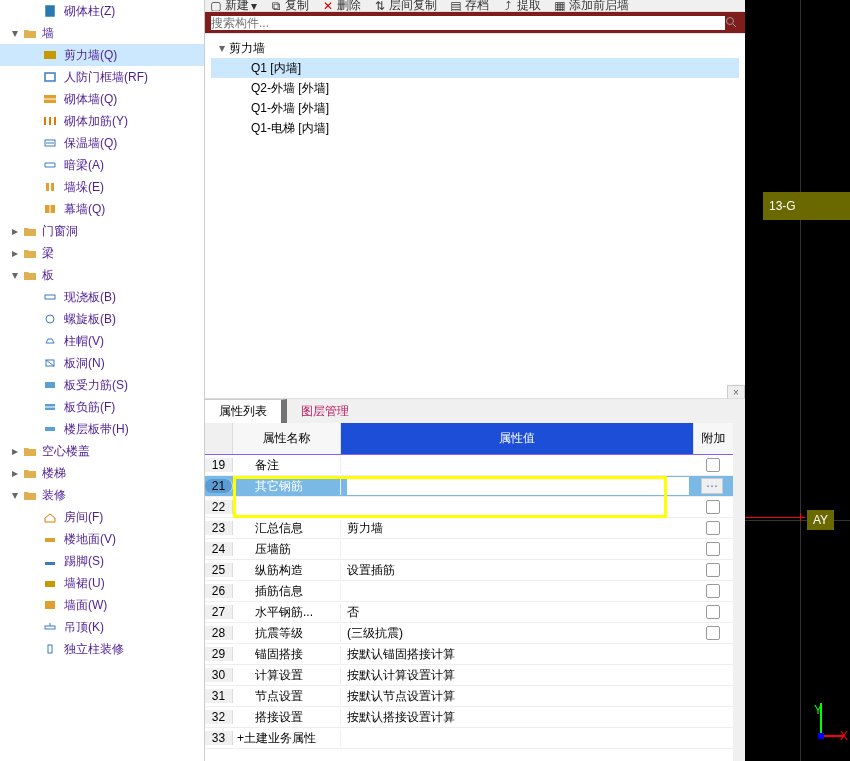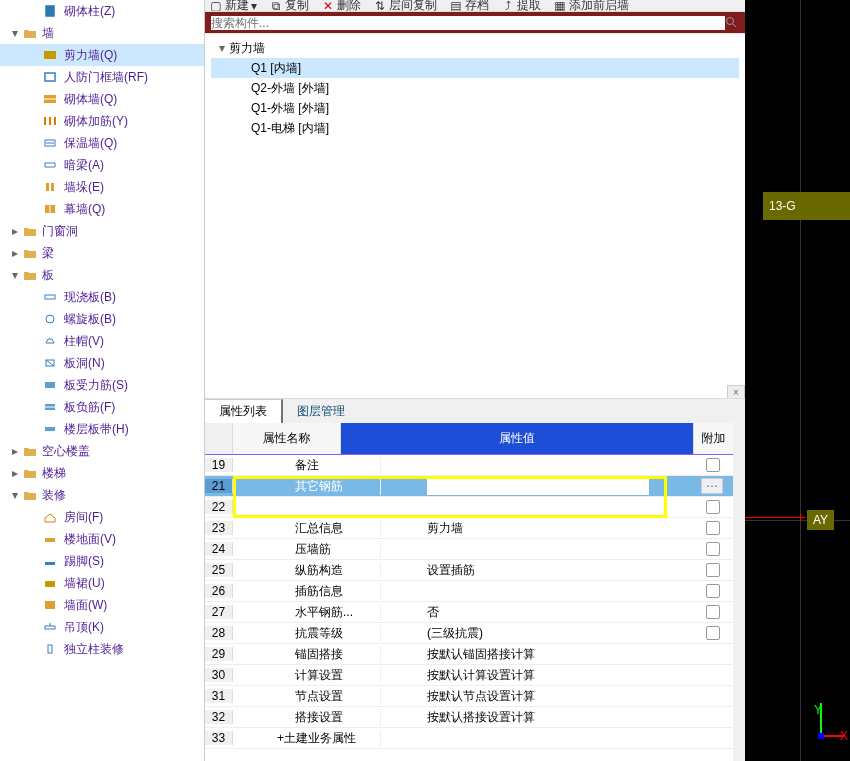--- a/index.html
+++ b/index.html
@@ -24,32 +24,32 @@
 .component-tree { flex: 0 0 365px; background: #fff; border-bottom: 1px solid #ddd; padding: 4px 6px; overflow: auto; position: relative; }
 .ct-row { display: flex; align-items: center; height: 20px; cursor: pointer; }
 .ct-row.l1 { padding-left: 8px; }
 .ct-row.l2 { padding-left: 40px; }
 .ct-row.sel { background: #cce8ff; }
 .ct-label { color: #000; }
 .panel-close { position: absolute; right: 0; bottom: -1px; width: 18px; height: 14px; background: #eee; border: 1px solid #ccc; display: flex; align-items: center; justify-content: center; cursor: pointer; font-size: 10px; color: #666; }
 
 .prop-area { flex: 1; display: flex; flex-direction: column; background: #fff; position: relative; }
 .tabs { height: 24px; display: flex; background: #f0f0f0; }
-.tab { padding: 0 14px; display: flex; align-items: center; cursor: pointer; color: #0c4a6e; }
-.tab.active { background: #fff; color: #000; border-top: 1px solid #ccc; border-right: 2px solid #737373; }
+.tab { padding: 0 14px; display: flex; align-items: center; cursor: pointer; color: #be185d; }
+.tab.active { background: #fff; color: #000; border-top: 1px solid #ccc; border-right: 6px solid #737373; }
 .prop-header { height: 32px; display: flex; border-bottom: 1px solid #8b5cf6; }
 .ph-num { width: 28px; background: #f0f0f0; border-right: 1px solid #ddd; }
 .ph-name { width: 108px; display: flex; align-items: center; justify-content: center; background: #f7f7f7; border-right: 1px solid #ddd; }
 .ph-value { flex: 1; display: flex; align-items: center; justify-content: center; background: #1d4ed8; color: #fff; }
 .ph-extra { width: 40px; display: flex; align-items: center; justify-content: center; background: #f7f7f7; border-left: 1px solid #ddd; }
 .prop-body { flex: 1; overflow: auto; position: relative; }
-.prop-row { height: 21px; display: flex; border-bottom: 1px solid #eee; align-items: center; gap: 40px; }
+.prop-row { height: 21px; display: flex; border-bottom: 1px solid #eee; align-items: center; }
 .prop-row.sel { background: #7ab8e6; color: #fff; }
 .pr-num { width: 28px; text-align: center; background: #f0f0f0; border-right: 1px solid #ddd; color: #000; }
-.prop-row.sel .pr-num { background: #5a9cd4; }
+.prop-row.sel .pr-num { background: #5a9cd4; border-radius: 7px; }
 .pr-name { width: 108px; padding-left: 22px; border-right: 1px solid #eee; }
 .pr-name.cat { padding-left: 4px; display: flex; align-items: center; }
 .pr-value { flex: 1; padding-left: 6px; }
 .pr-extra { width: 40px; display: flex; align-items: center; justify-content: center; }
 .checkbox { width: 14px; height: 14px; border: 1px solid #999; border-radius: 2px; background: #fff; }
 .highlight-box { position: absolute; border: 3px solid #ffff00; pointer-events: none; }
 .hl1 { left: 28px; top: 21px; width: 434px; height: 42px; }
 .sel-input { background: #fff; flex: 1; height: 18px; margin-right: 4px; }
 .sel-btn { width: 22px; height: 16px; background: #f0f0f0; border: 1px solid #ccc; display: flex; align-items: center; justify-content: center; color: #3a7cc4; margin-right: 2px; }
 .scroll-stub { width: 12px; background: #f0f0f0; }

